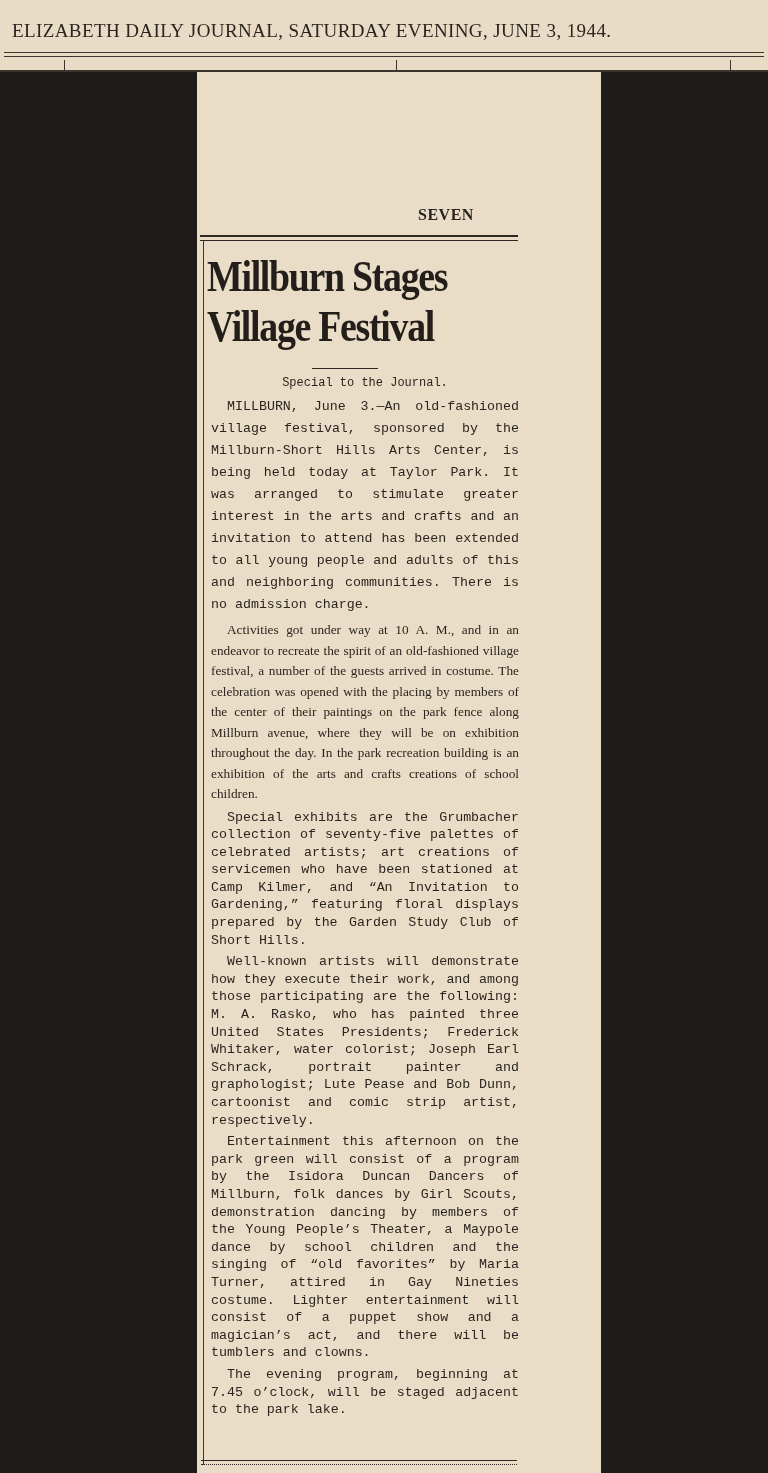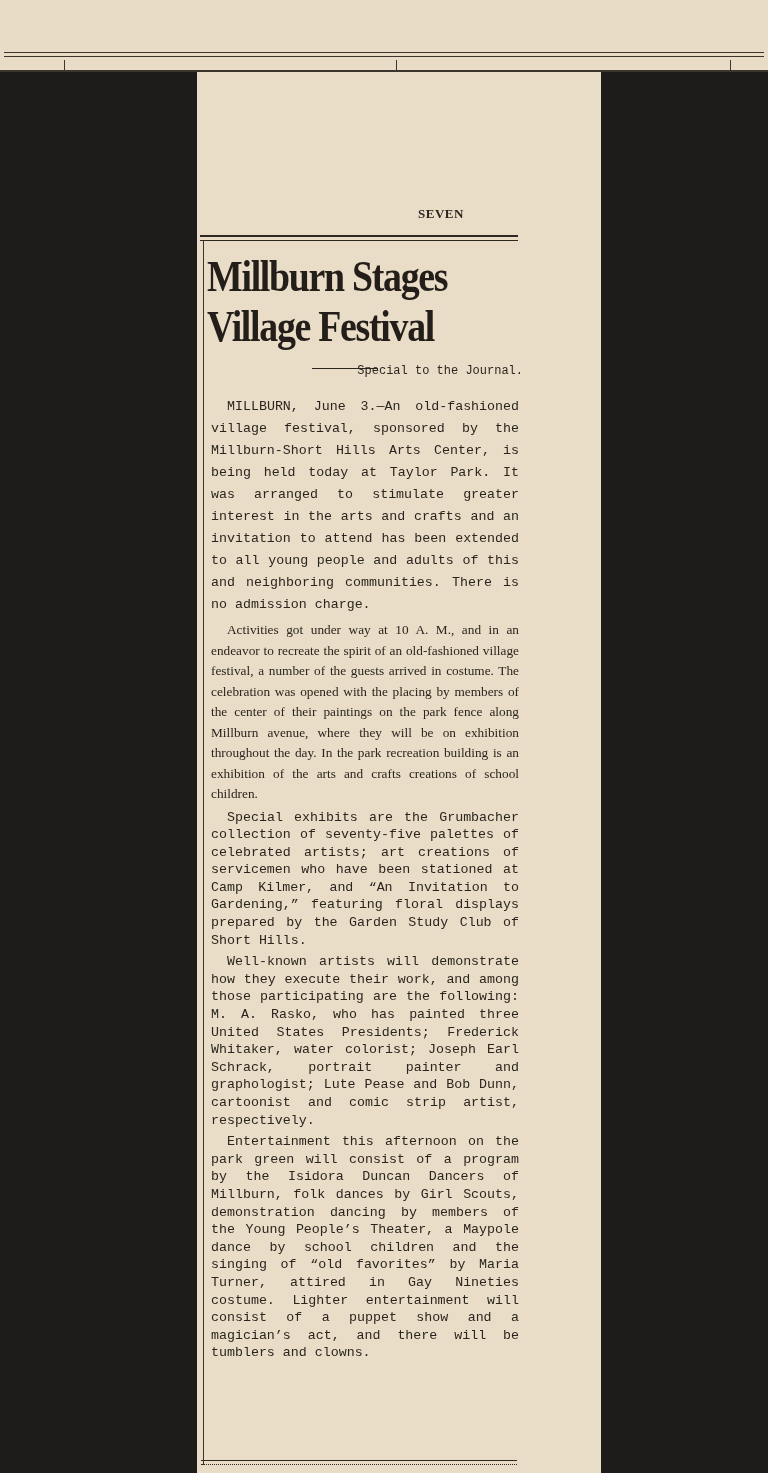--- a/index.html
+++ b/index.html
@@ -26,21 +26,21 @@
   }
   .tick { position: absolute; top: 60px; width: 1px; height: 10px; background: #3b352e; }
 
   .clipping {
     position: absolute; left: 197px; top: 72px; width: 404px; height: 1401px;
     background: #e9ddc7;
   }
   .page-num {
     position: absolute; left: 221px; top: 134px;
     font-family: "Liberation Serif", serif; font-weight: bold;
-    font-size: 13px; letter-spacing: 0.5px; color: #2b251f;
+    font-size: 16px; letter-spacing: 0.5px; color: #2b251f;
   }
   .top-rule {
     position: absolute; left: 3px; top: 163px; width: 318px; height: 3px;
     border-top: 2px solid #2e2822; border-bottom: 1px solid #2e2822;
   }
   .left-rule {
     position: absolute; left: 6px; top: 168px; width: 1px; height: 1225px;
     background: #3b352e;
   }
   .bottom-rule {
@@ -52,38 +52,39 @@
     font-family: "Liberation Serif", serif; font-weight: bold;
     font-size: 44px; line-height: 50px; letter-spacing: -1.5px;
     transform: scaleX(0.86); transform-origin: left top;
     color: #231e19;
   }
   .head-divider {
     position: absolute; left: 115px; top: 296px; width: 66px; height: 1px;
     background: #2e2822;
   }
   .dateline-credit {
-    position: absolute; left: 10px; top: 292px; width: 316px; text-align: right;
+    position: absolute; left: 10px; top: 304px; width: 316px; text-align: center;
     font-family: "Liberation Mono", monospace; font-size: 12px; color: #2b251f;
   }
   .body-text {
     position: absolute; left: 10px; top: 320px; width: 316px;
     font-family: "Liberation Mono", monospace;
     font-size: 13.3px; color: #2b251f;
     text-align: justify; hyphens: manual;
   }
   .body-text p { margin: 4px; text-indent: 16px; }
   .p1 { line-height: 22px; }
   .p2 { line-height: 21px; font-family: Liberation Serif, serif; }
   .tight { line-height: 17.6px; }
 </style>
 </head>
 <body>
 
 <div class="masthead-strip">
+  <div class="masthead-text">ELIZABETH DAILY JOURNAL, SATURDAY EVENING, JUNE 3, 1944.</div>
   <div class="masthead-rule"></div>
   <div class="tick" style="left:64px"></div>
   <div class="tick" style="left:396px"></div>
   <div class="tick" style="left:730px"></div>
 </div>
 
 <div class="clipping">
   <div class="page-num">SEVEN</div>
   <div class="top-rule"></div>
   <div class="left-rule"></div>
@@ -94,16 +95,17 @@
   </div>
   <div class="head-divider"></div>
   <div class="dateline-credit">Special to the Journal.</div>
 
   <div class="body-text">
     <p class="p1">MILLBURN, June 3.—An old-fash­ioned village festival, sponsored by the Millburn-Short Hills Arts Center, is being held today at Taylor Park. It was arranged to stimulate greater interest in the arts and crafts and an invitation to attend has been ex­tended to all young people and adults of this and neighboring communities. There is no admission charge.</p>
     <p class="p2" style="line-height:20.5px">Activities got under way at 10 A. M., and in an endeavor to recreate the spirit of an old-fashioned village fes­tival, a number of the guests arrived in costume. The celebration was opened with the placing by members of the center of their paintings on the park fence along Millburn avenue, where they will be on exhibition throughout the day. In the park recreation building is an exhibition of the arts and crafts creations of school children.</p>
     <p class="tight">Special exhibits are the Grum­bacher collection of seventy-five palettes of celebrated artists; art crea­tions of servicemen who have been stationed at Camp Kilmer, and “An Invitation to Gardening,” featuring floral displays prepared by the Gar­den Study Club of Short Hills.</p>
     <p class="tight">Well-known artists will demonstrate how they execute their work, and among those participating are the following: M. A. Rasko, who has painted three United States Presi­dents; Frederick Whitaker, water colorist; Joseph Earl Schrack, por­trait painter and graphologist; Lute Pease and Bob Dunn, cartoonist and comic strip artist, respectively.</p>
     <p class="tight">Entertainment this afternoon on the park green will consist of a pro­gram by the Isidora Duncan Dancers of Millburn, folk dances by Girl Scouts, demonstration dancing by members of the Young People’s Thea­ter, a Maypole dance by school chil­dren and the singing of “old favor­ites” by Maria Turner, attired in Gay Nineties costume. Lighter entertain­ment will consist of a puppet show and a magician’s act, and there will be tumblers and clowns.</p>
+    <p class="tight">The evening program, beginning at 7.45 o’clock, will be staged adjacent to the park lake.</p>
   </div>
 
   <div class="bottom-rule"></div>
 </div>
 
 </body></html>

